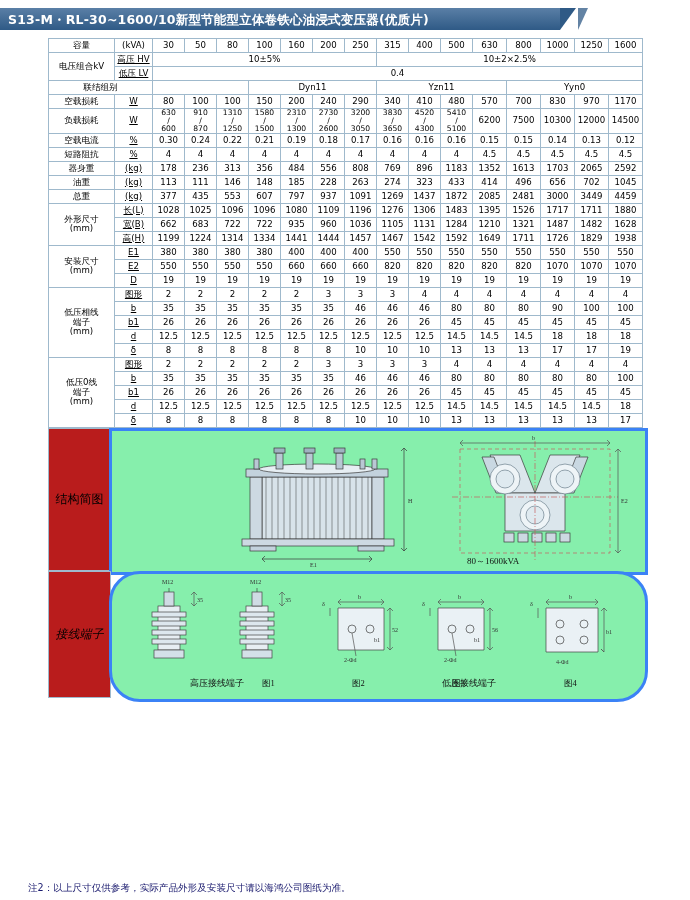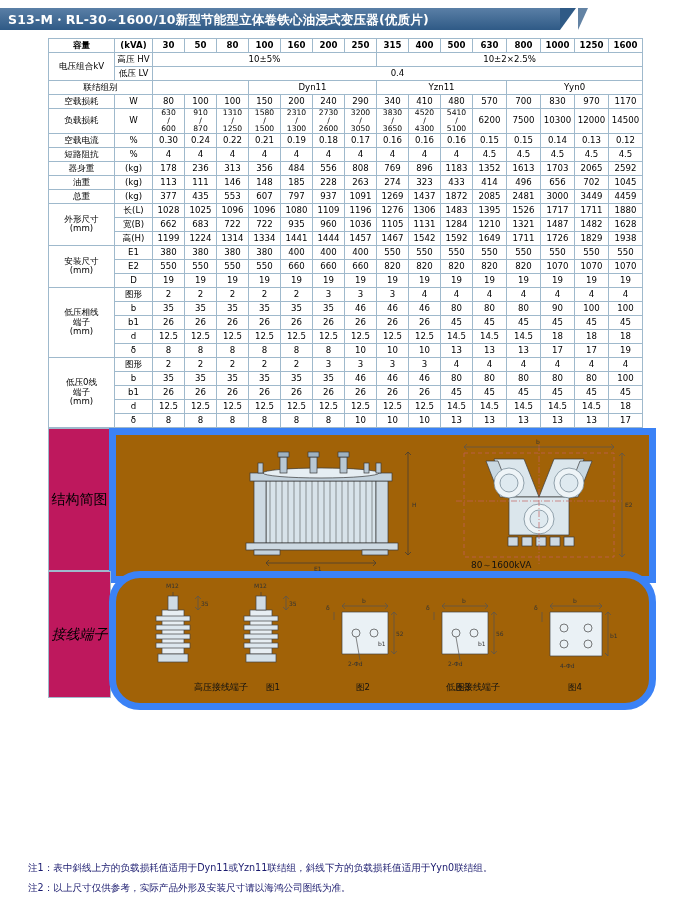--- a/index.html
+++ b/index.html
@@ -48,39 +48,40 @@
     border:1px solid #9fb9cc;
     text-align:center;
     vertical-align:middle;
     height:13px;
     padding:0 1px;
     font-size:8.6px;
     line-height:1.12;
     background:#ffffff;
     white-space:nowrap;
   }
-  td.hd{ background:#e4eef5; font-weight:bold; }
+  td.hd{ background:#e4eef5; font-weight:normal; }
   td.lbl{ background:#e4eef5; }
-  td.unit{ background:#e4eef5; }
+  td.unit{ background:#e4eef5;text-decoration:underline; }
   td.tall{ height:26px; }
   .frac{ font-size:7.6px; line-height:1.05; }
 
   
   .drawbox{
     position:absolute; left:48px;
-    border:7px solid #3b82f6;
-    background:#a16207;
+    border:3px solid #3b82f6;
+    background:#86efac;
+    font-family:Liberation Serif, serif;
   }
   .drawlabel{
     position:absolute; left:48px;
     width:61px;
     border:1px solid #9fb9cc;
-    background:#be185d;
+    background:#b91c1c;
     display:flex; align-items:center; justify-content:center;
-    font-size:14px;
+    font-size:12px;
   }
   .note{
     position:absolute; left:28px;
     font-size:9.6px; color:#1a1a6e; white-space:nowrap;
   }
   svg{display:block;}
 </style>
 </head>
 <body>
 
@@ -834,15 +835,14 @@
 
       <text x="78" y="112" font-size="9" fill="#111" id="cap-hv">高压接线端子</text>
       <text x="330" y="112" font-size="9" fill="#111" id="cap-lv">低压接线端子</text>
       <text x="240" y="112" font-size="8.5" fill="#111" id="cap-f2">图2</text>
       <text x="340" y="112" font-size="8.5" fill="#111" id="cap-f3">图3</text>
       <text x="452" y="112" font-size="8.5" fill="#111" id="cap-f4">图4</text>
       <text x="150" y="112" font-size="8.5" fill="#111" id="cap-f1">图1</text>
     </svg>
   </div>
 
-  <div class="note" style="top:862px;">注1：表中斜线上方的负载损耗值适用于Dyn11或Yzn11联结组，斜线下方的负载损耗值适用于Yyn0联结组。</div>
   <div class="note" style="top:882px;text-align:center;">注2：以上尺寸仅供参考，实际产品外形及安装尺寸请以海鸿公司图纸为准。</div>
 </div>
 
 </body></html>

